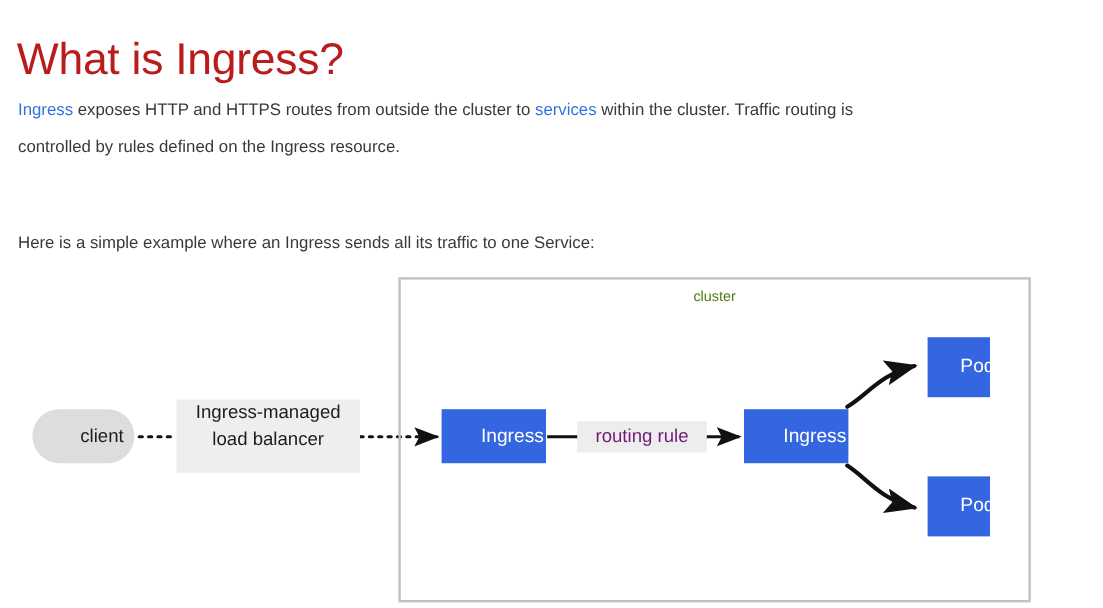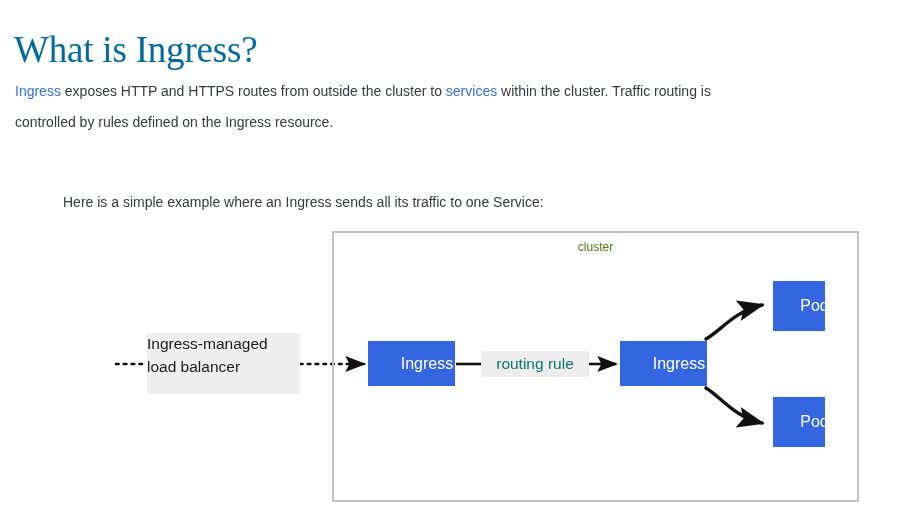--- a/index.html
+++ b/index.html
@@ -16,36 +16,35 @@
     color: #303030;
   }
 
   #page-title {
     position: absolute;
     left: 14px;
     top: 2px;
     font-size: 37px;
     font-weight: 300;
     letter-spacing: -0.2px;
-    color: #0369a1;
+    color: #b91c1c;
     line-height: 46px;
     white-space: nowrap;
-    font-family: Liberation Serif, serif;
   }
 
   .body-para {
     position: absolute;
     left: 15px;
     font-size: 14px;
     line-height: 30.5px;
     color: #37393b;
     font-weight: 400;
   }
   #para-intro { top: 62px; width: 740px; }
-  #para-example { top: 173px; width: 790px; margin-left: 48px; }
+  #para-example { top: 173px; width: 790px; }
 
   .doc-link {
     color: #3371e3;
     text-decoration: none;
   }
 
   
   #diagram {
     position: absolute;
     left: 0;
@@ -106,21 +105,21 @@
     top: 113px;
     width: 153px;
     height: 61px;
     background: #eeeeee;
   }
   #lb-label-text {
     position: absolute;
     left: 147px;
     top: 112px;
     width: 153px;
-    text-align: left;
+    text-align: center;
     font-size: 15.5px;
     line-height: 23px;
     color: #1c1c1c;
   }
 
   .k8s-box {
     background: #3366e0;
     color: #ffffff;
     font-size: 16px;
   }
@@ -139,21 +138,21 @@
   #routing-rule-text {
     position: absolute;
     left: 481px;
     top: 131px;
     width: 108px;
     height: 26px;
     display: flex;
     align-items: center;
     justify-content: center;
     font-size: 15.5px;
-    color: #0f766e;
+    color: #701a75;
   }
 </style>
 </head>
 <body>
 
 <h1 id="page-title">What is Ingress?</h1>
 
 <p class="body-para" id="para-intro"><a class="doc-link" href="#">Ingress</a><span> exposes HTTP and HTTPS routes from outside the cluster to </span><a class="doc-link" href="#">services</a><span> within the cluster. Traffic routing is controlled by rules defined on the Ingress resource.</span></p>
 
 <p class="body-para" id="para-example">Here is a simple example where an Ingress sends all its traffic to one Service:</p>
@@ -184,20 +183,21 @@
     <line x1="586" y1="144" x2="616" y2="144" stroke="#111111" stroke-width="2.6" stroke-linecap="butt" marker-end="url(#arrow-solid2)"></line>
 
     <path d="M 706 119 C 722 110, 733 92, 762 85" fill="none" stroke="#111111" stroke-width="3.4" stroke-linecap="round" marker-end="url(#arrow-solid3)"></path>
 
     <path d="M 706 168 C 722 178, 733 196, 762 203" fill="none" stroke="#111111" stroke-width="3.4" stroke-linecap="round" marker-end="url(#arrow-solid4)"></path>
   </svg>
 
   <div id="cluster-box" class="node"></div>
   <div id="cluster-label">cluster</div>
 
+  <div id="client-node" class="node">client</div>
 
   <div id="lb-label-box" class="node"></div>
   <div id="lb-label-text"><span>Ingress-managed</span><br><span>load balancer</span></div>
 
   <div id="ingress-node" class="node k8s-box">Ingress</div>
 
   <div id="routing-rule-box" class="node"></div>
   <div id="routing-rule-text">routing rule</div>
 
   <div id="service-node" class="node k8s-box">Ingress</div>

